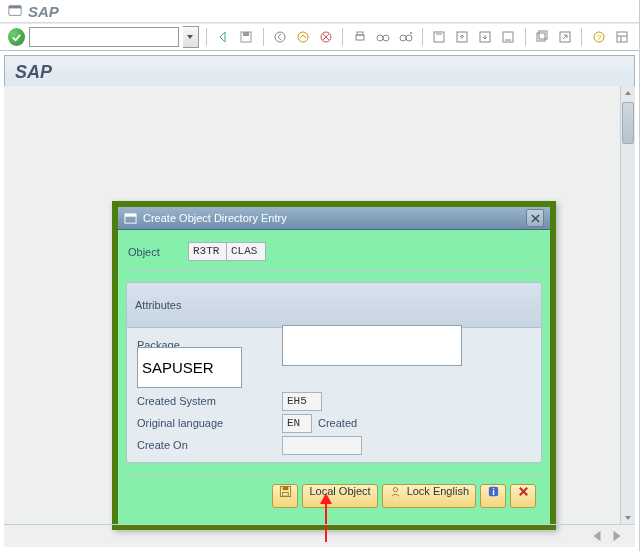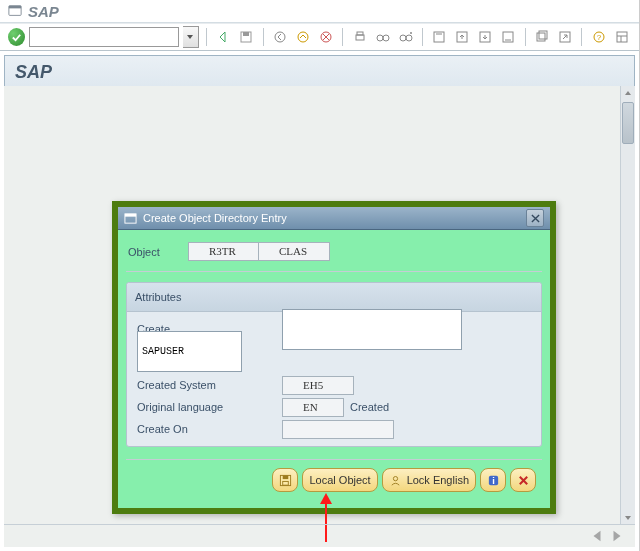--- a/index.html
+++ b/index.html
@@ -18,29 +18,29 @@
 .app-title{padding:6px 10px;font-size:18px;font-weight:bold;font-style:italic;color:#44586b}
 .app-sub{height:28px;background:linear-gradient(#f5f8fa,#e5ecf1);border-top:1px solid #c4d0da}
 .canvas{position:absolute;left:4px;right:4px;top:86px;bottom:4px;background:#edf0ee}
 .dlg{position:absolute;left:108px;top:115px;width:432px;border:6px solid #4d7c0f;background:#86efac;box-shadow:2px 2px 6px rgba(0,0,0,0.25)}
 .dlg-title{height:22px;background:linear-gradient(#9bb4ca,#6f8fac);color:#fff;display:flex;align-items:center;padding:0 6px;font-size:11px;gap:6px;border-bottom:1px solid #4a6680}
 .dlg-title .spacer{flex:1}
 .dlg-close{width:16px;height:16px;display:flex;align-items:center;justify-content:center;background:linear-gradient(#c5d1dc,#9db2c5);border:1px solid #6a8298;border-radius:2px}
 .dlg-body{padding:8px}
 .obj-row{display:flex;align-items:center;gap:0;padding:4px 2px 10px 2px;border-bottom:1px solid #c4cdd4}
 .obj-row .lab{width:60px;color:#3a5068}
-.ro-field{height:17px;border:1px solid #a6b2bc;background:#f2f4f6;padding:0 20px;font-family:Liberation Serif, serif;font-size:11px;line-height:17px}
+.ro-field{height:17px;border:1px solid #a6b2bc;background:#f2f4f6;padding:0 4px;font-family:Liberation Mono, monospace;font-size:11px;line-height:17px}
 .group{margin-top:10px;border:1px solid #b5c3cf;background:#e4ebf1;border-radius:3px}
-.group-title{background:linear-gradient(#d7e2ec,#c7d5e1);padding:8px 8px;color:#3a5068;border-bottom:1px solid #b5c3cf;border-radius:3px 3px 0 0}
+.group-title{background:linear-gradient(#d7e2ec,#c7d5e1);padding:16px 8px;color:#3a5068;border-bottom:1px solid #b5c3cf;border-radius:3px 3px 0 0}
 .group-body{padding:6px 10px}
 .frow{display:flex;align-items:center;height:22px}
 .frow .flab{width:145px;color:#3a5068}
-.inp{height:17px;border:1px solid #8fa0ae;background:#fff;padding:11px 4px;font-family:Liberation Mono, monospace;font-size:10px;line-height:17px}
+.inp{height:17px;border:1px solid #8fa0ae;background:#fff;padding:11px 4px;font-family:Liberation Sans, sans-serif;font-size:15px;line-height:17px}
 .dlg-btns{display:flex;justify-content:flex-end;align-items:center;gap:4px;padding:8px 6px;border-top:1px solid #c4cdd4;margin-top:12px}
-.gbtn{height:22px;border:1px solid #b59b3f;background:linear-gradient(#fdefc1,#f3d77e);border-radius:8px;display:flex;align-items:center;padding:0 6px;gap:5px;font-size:11px;color:#333}
+.gbtn{height:22px;border:1px solid #b59b3f;background:linear-gradient(#fdefc1,#f3d77e);border-radius:3px;display:flex;padding:0 6px;gap:5px;font-size:11px;color:#333}
 .gbtn.iconly{padding:0;width:24px;justify-content:center}
 .gbtn svg{width:13px;height:13px}
 .gap{height:12px}
 .arrow{position:absolute;left:316px;top:407px;display:flex;flex-direction:column;align-items:center}
 .arrow .shaft{width:2px;height:38px;background:#ff1a1a}
 .arrow .head{width:0;height:0;border-left:6px solid transparent;border-right:6px solid transparent;border-bottom:11px solid #ff1a1a}
 .footer{position:absolute;left:0;right:0;bottom:0;height:22px;border-top:1px solid #c6cfd6;display:flex;align-items:center;justify-content:flex-end;padding:0 8px}
 .footer .tb-btn{opacity:.7}
 .scrollbar{position:absolute;right:0;top:0;bottom:22px;width:14px;background:#e5e9ec;border-left:1px solid #c6cfd6;display:flex;flex-direction:column;align-items:center}
 .scrollbar .sbtn{height:14px;width:14px;display:flex;align-items:center;justify-content:center}
@@ -202,21 +202,21 @@
         <div class="obj-row">
           <span class="lab">Object</span>
           <span class="ro-field" style="width:34px">R3TR</span>
           <span class="ro-field" style="width:30px;margin-left:-6px">CLAS</span>
         </div>
 
         <div class="group">
           <div class="group-title">Attributes</div>
           <div class="group-body">
             <div class="frow">
-              <span class="flab">Create</span>
+              <span class="flab">Package</span>
               <input class="inp" style="width: 170px;" value="">
             </div>
             <div class="frow">
               <input class="inp" style="width: 95px;" value="SAPUSER">
             </div>
             <div class="gap"></div>
             <div class="frow">
               <span class="flab">Created System</span>
               <span class="ro-field" style="width:30px">EH5</span>
             </div>

